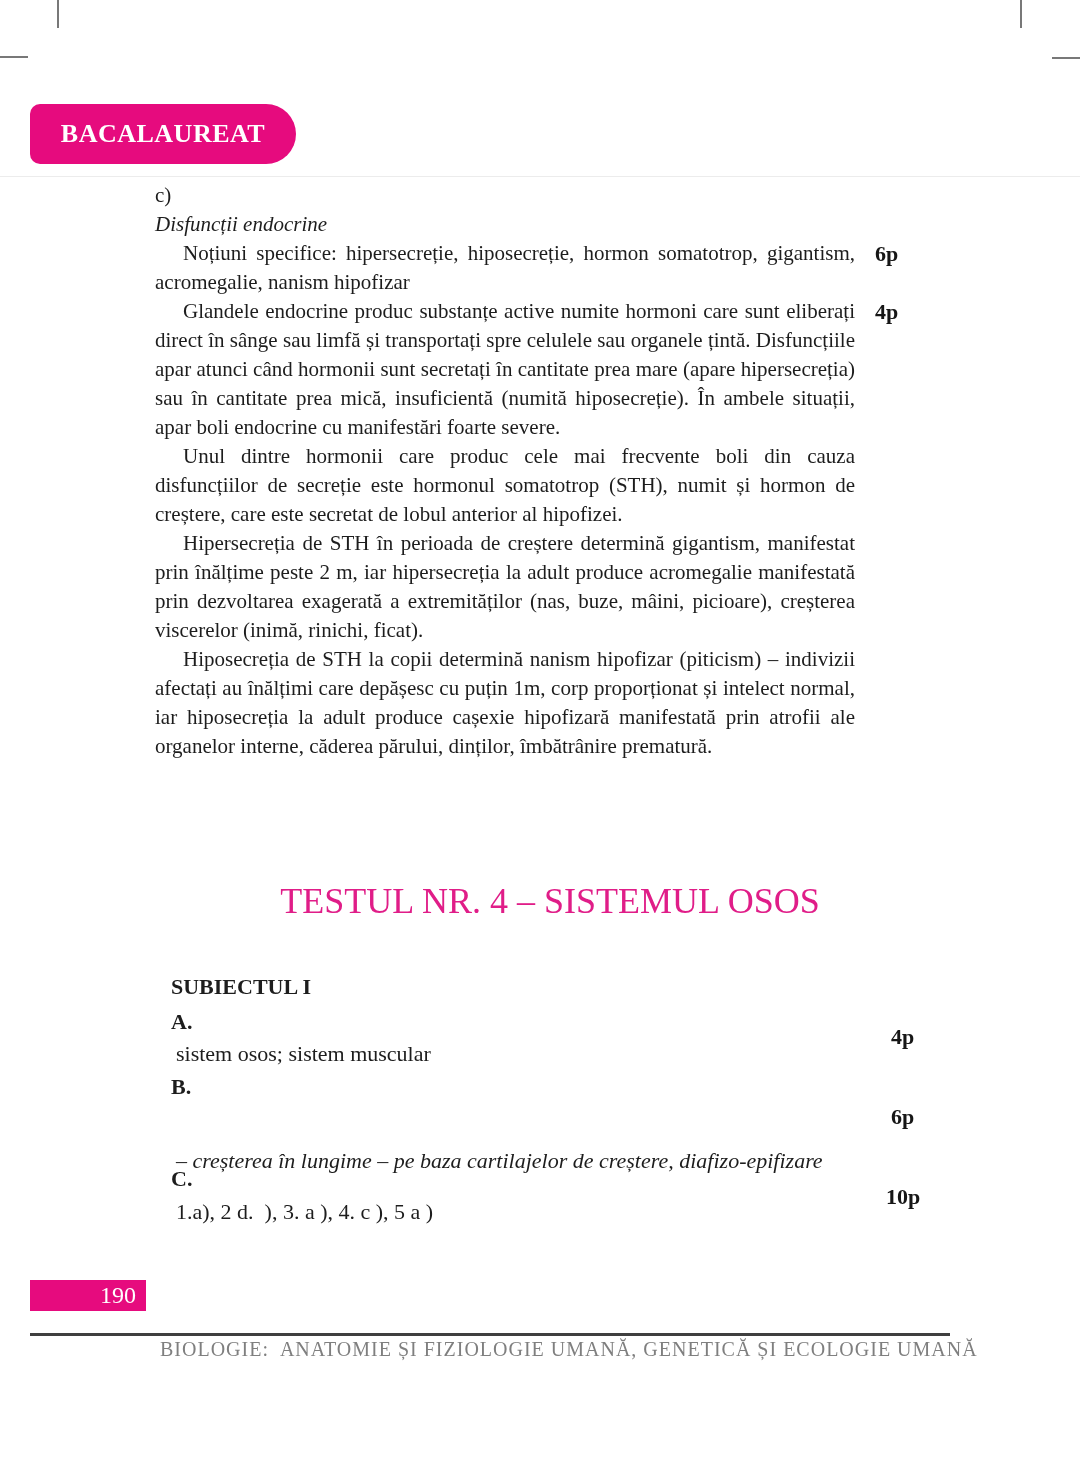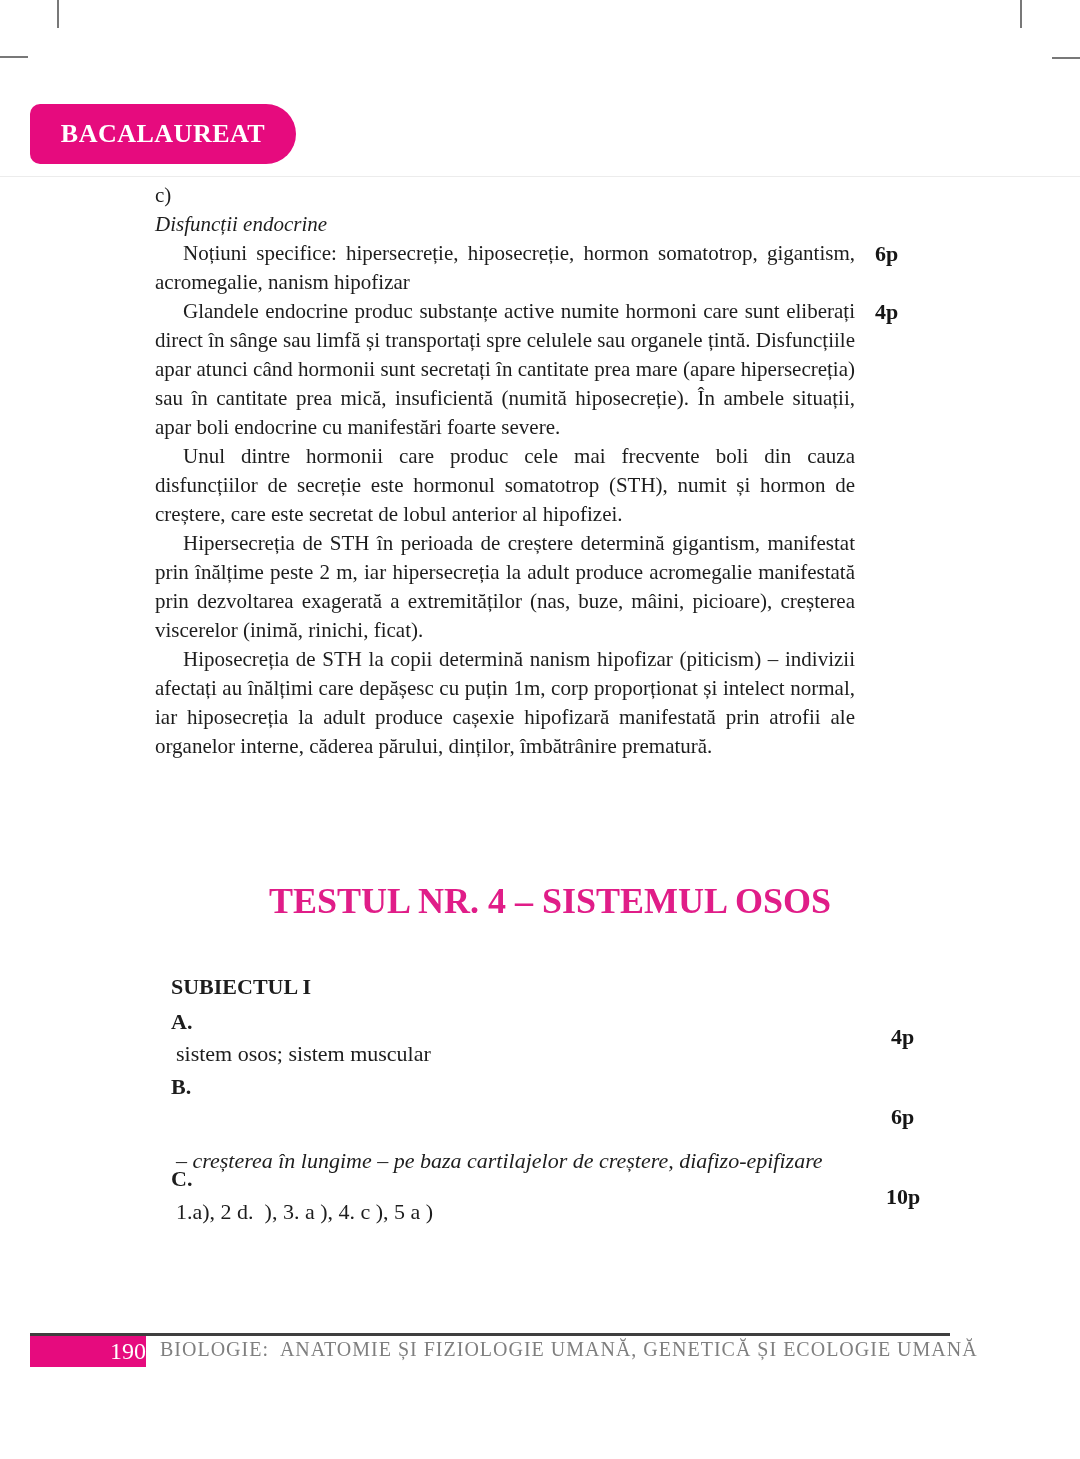--- a/index.html
+++ b/index.html
@@ -37,37 +37,37 @@
     position:absolute; left:720px; top:0;
     width:70px; font-weight:bold; font-size:22px; text-indent:0;
     text-align:left; color:#161616;
   }
 
   
   .test-title {
     position:absolute; left:155px; top:880px; width:790px;
     text-align:center;
     color:var(--title);
-    font-size:36px; font-weight:bold; letter-spacing:0px;
+    font-size:36px; font-weight:normal; letter-spacing:0px;
     margin:0;
   }
 
   .abs { position:absolute; margin:16px; }
   .heading { left:155px; font-weight:bold; font-size:22px; }
   .item-label { left:155px; font-weight:bold; font-size:22px; }
   .item-line { left:160px; font-size:22px; white-space:pre-wrap; }
   .pts-abs { font-weight:bold; font-size:22px; color:#161616; }
 
   
   .footer-rule { position:absolute; left:30px; top:1333px; width:920px; height:3px; background:#3f3f3f; }
   .pagenum-box {
-    position:absolute; left:30px; top:1336px; width:116px; height:31px;
+    position:absolute; left:30px; top:1280px; width:116px; height:31px;
     background:var(--accent);
     display:flex; align-items:center; justify-content:flex-end;
-    color:#ffffff; font-size:24px; box-sizing:border-box;
+    color:#ffffff; font-size:24px; padding-right:10px; box-sizing:border-box;
   }
   .book-title {
     position:absolute; left:160px; top:1338px;
     color:#7f7f7f; font-weight:normal; font-size:20px; letter-spacing:1px;
     white-space:pre-wrap;
   }
 </style>
 </head>
 <body>
 

